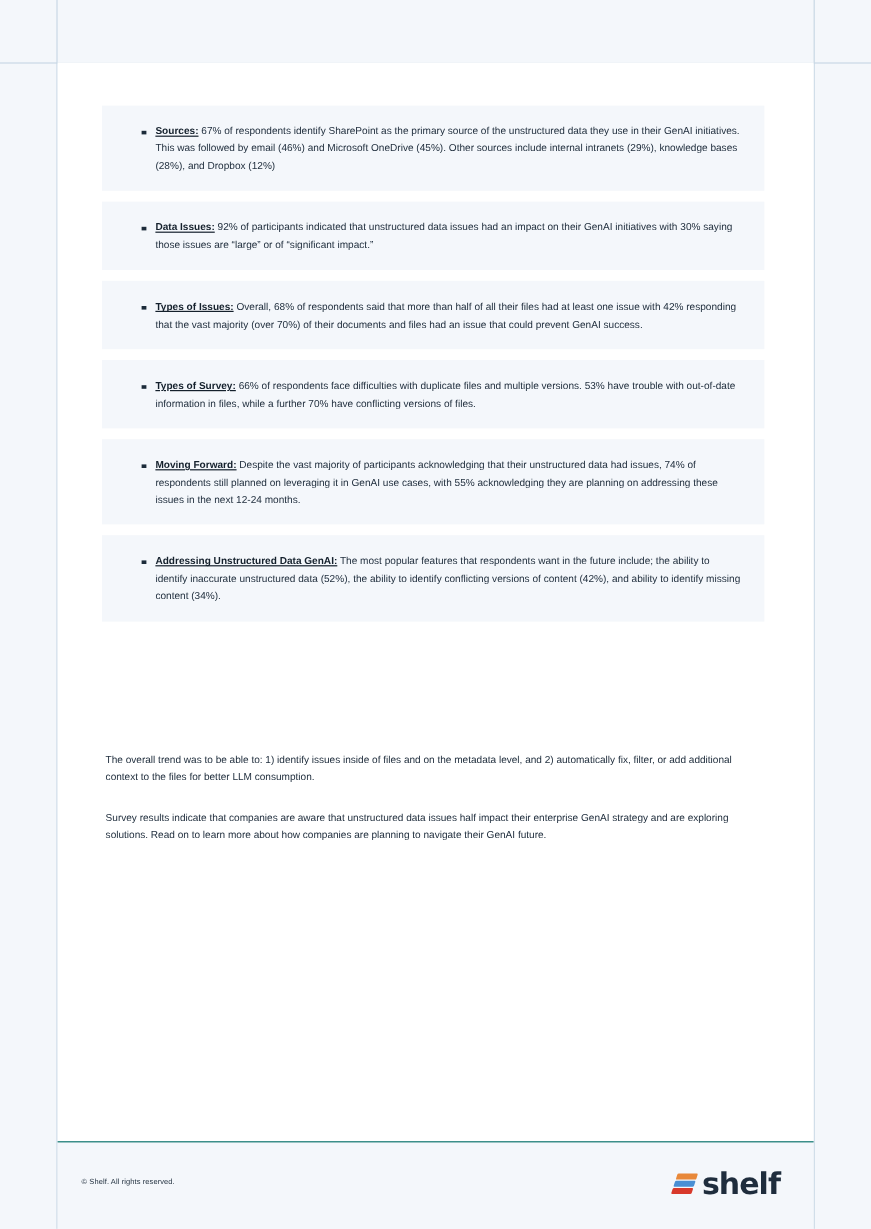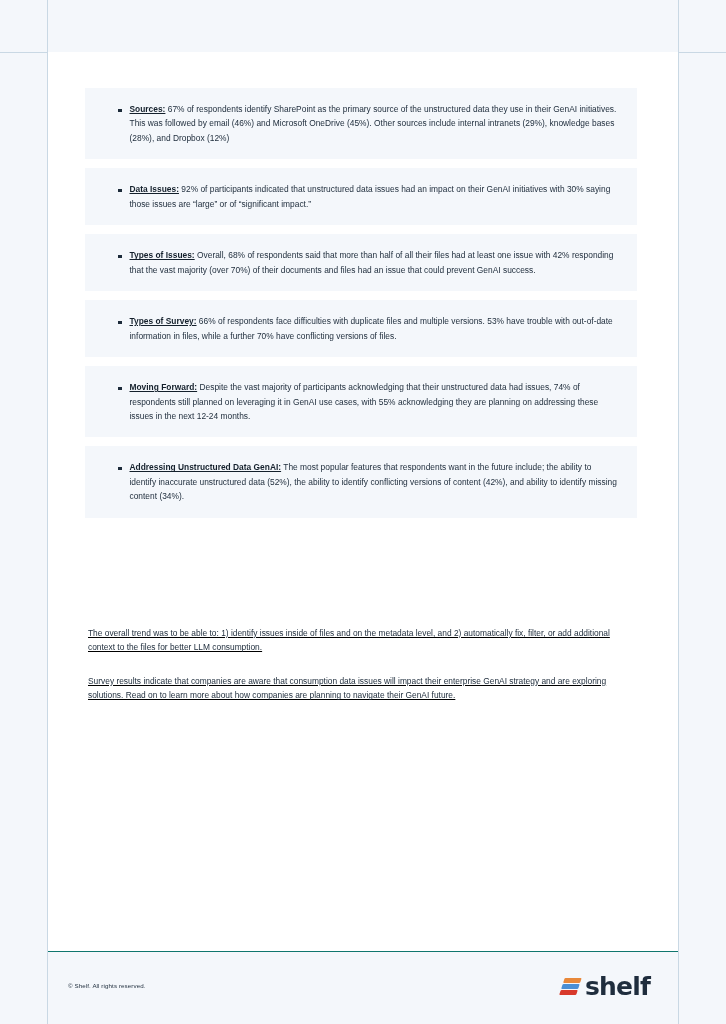--- a/index.html
+++ b/index.html
@@ -144,21 +144,20 @@
     color: #14202c;
     text-decoration: underline;
   }
 
   
   .closing {
     position: absolute;
     left: 40px;
     top: 574px;
     width: 545px;
-    text-decoration: underline;
   }
   .closing p {
     margin: 0 0 19px 0;
     font-size: 8.4px;
     line-height: 1.72;
     color: #22303f;
   }
 </style>
 </head>
 <body>
@@ -212,21 +211,21 @@
         <div class="card-inner">
           <div class="bullet-marker"></div>
           <div class="card-text"><b>Addressing Unstructured Data GenAI:</b><span> The most popular features that  respondents want in the future include; the ability to identify inaccurate  unstructured data (52%), the ability to identify conflicting versions of content  (42%), and ability to identify missing content (34%).</span></div>
         </div>
       </div>
 
     </div>
 
     <div class="closing">
       <p>The overall trend was to be able to: 1) identify issues inside of files and on the  metadata level, and 2) automatically fix, filter, or add additional context to the files  for better LLM consumption.</p>
-      <p>Survey results indicate that companies are aware that consumption data issues will impact their enterprise GenAI strategy and are exploring solutions. Read on to learn more about how companies are planning to navigate their GenAI future.</p>
+      <p>Survey results indicate that companies are aware that unstructured data issues half impact their enterprise GenAI strategy and are exploring solutions. Read on to learn more about how companies are planning to navigate their GenAI future.</p>
     </div>
 
   </div>
 
   <div class="footer">
     <div class="footer-copy">© Shelf. All rights reserved.</div>
     <div class="footer-logo">
       <div class="logo-bars">
         <span style="background: rgb(232, 136, 58);"></span>
         <span style="background: rgb(74, 143, 212);"></span>

